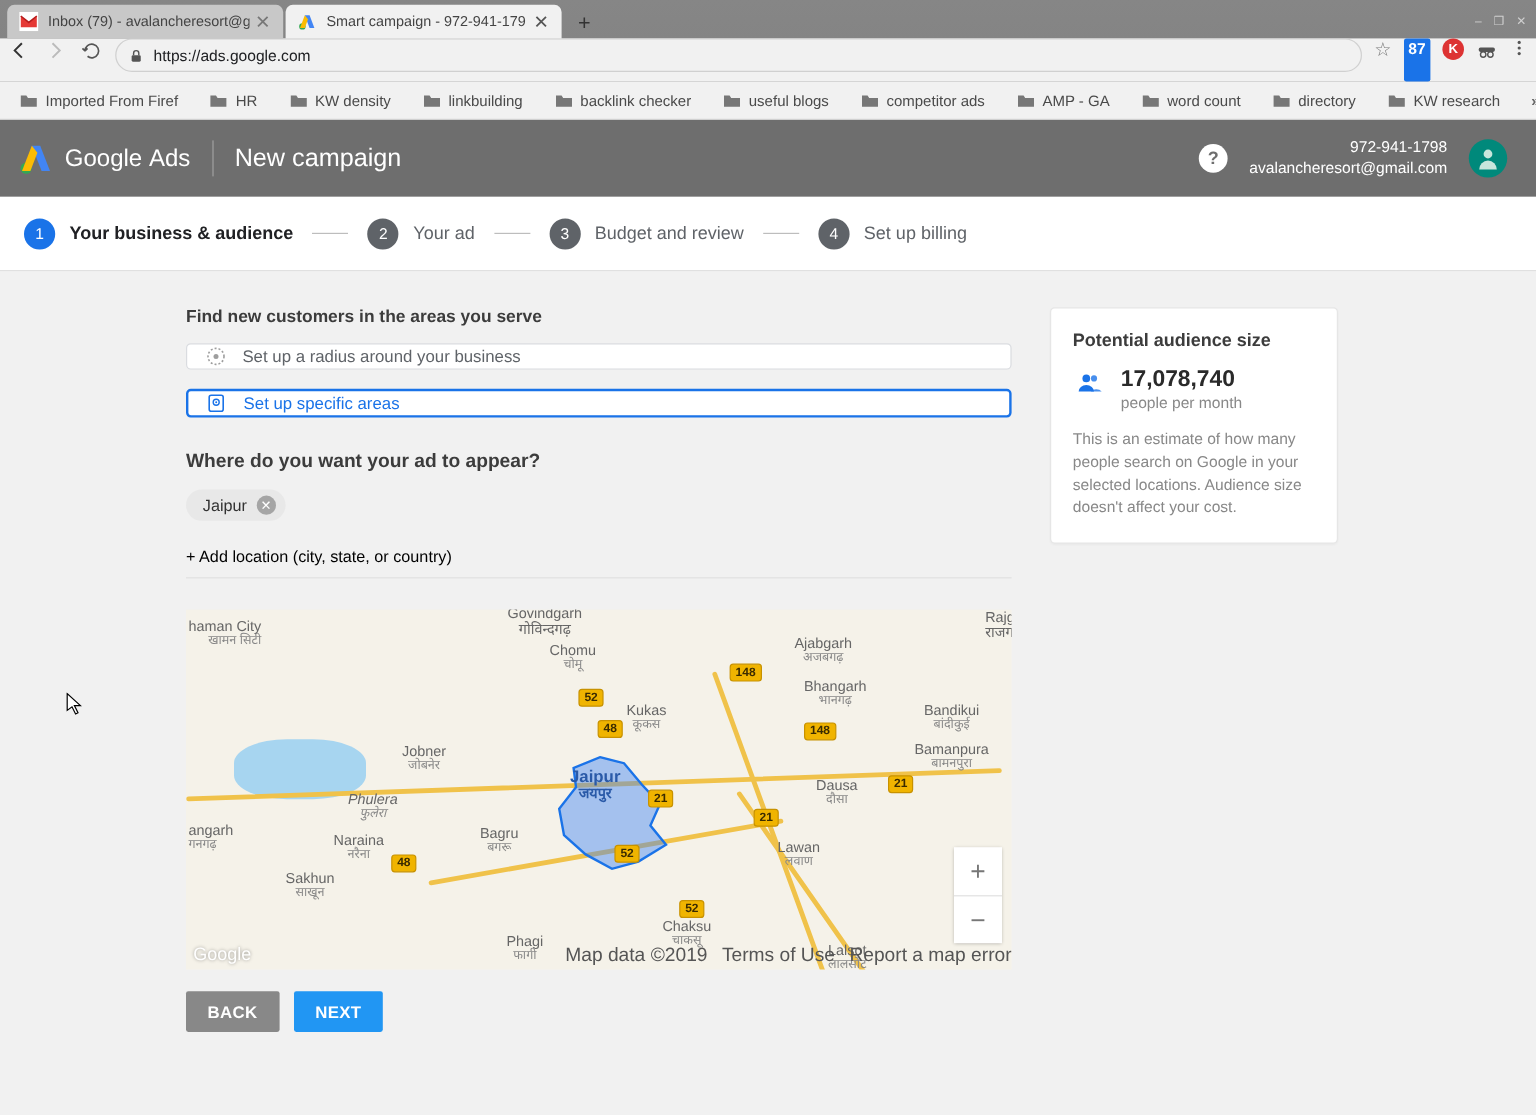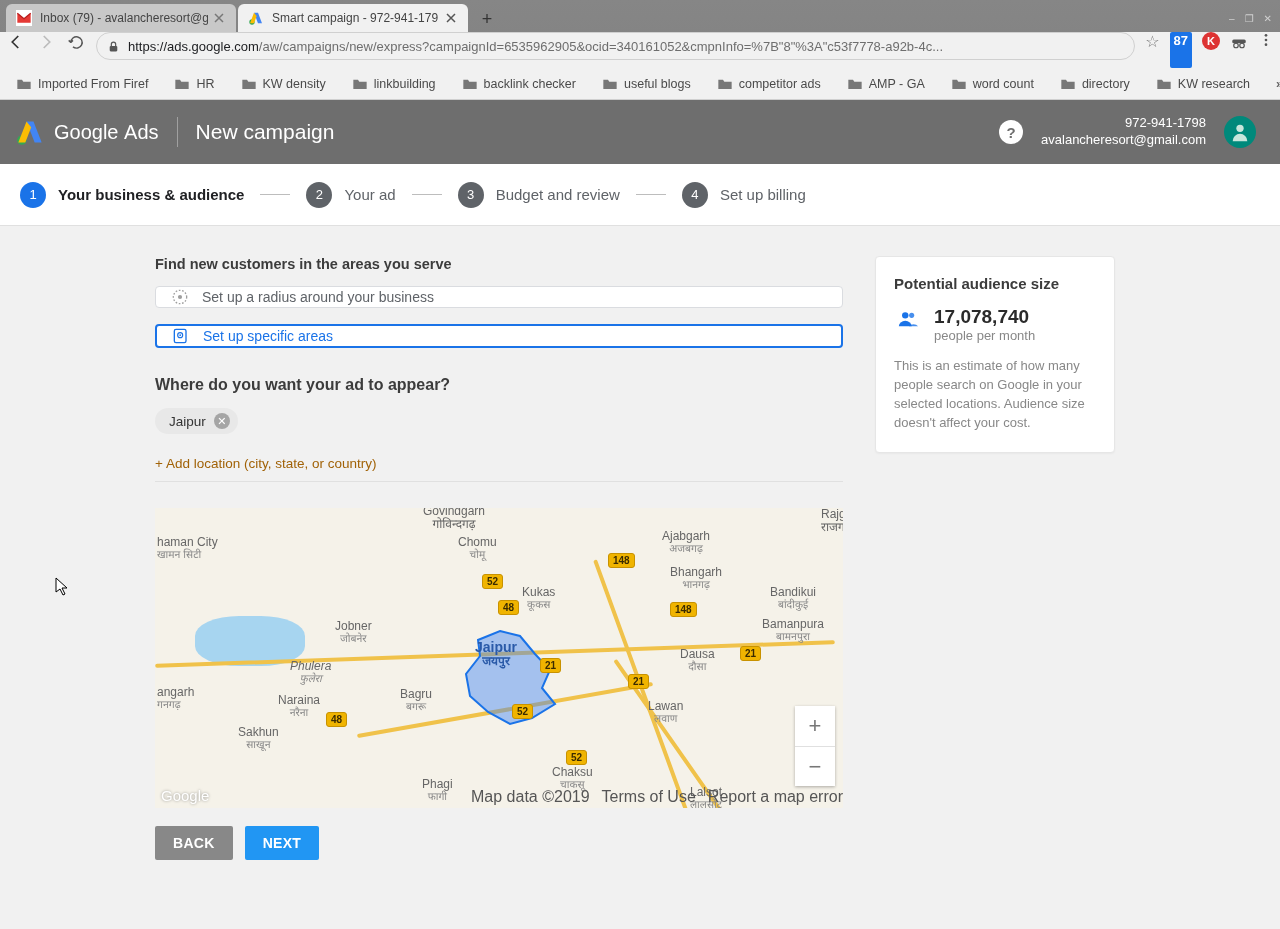--- a/index.html
+++ b/index.html
@@ -63,21 +63,21 @@
 .option-row { display:flex; gap: 16px; margin-bottom: 28px; flex-direction: column; }
 .option-card { flex:1; height: 44px; border:1px solid #dadce0; border-radius: 4px; display:flex; align-items:center; padding: 0 14px; gap: 12px; font-size: 14px; color:#5f6368; background:#fff; cursor:pointer; }
 .option-card.selected { border: 2px solid #1a73e8; color:#1a73e8; }
 .option-card .oicon { width:20px; height:20px; flex-shrink:0; }
 
 .sub2 { font-size: 16px; font-weight: bold; color:#3c3c3c; margin-bottom: 14px; }
 .chips { margin-bottom: 8px; }
 .chip { display:inline-flex; align-items:center; gap:8px; background:#e8e8e8; border-radius: 16px; padding: 5px 8px 5px 14px; font-size:13.5px; color:#333; }
 .chip-x { width:16px; height:16px; border-radius:50%; background:#a5a5a5; color:#fff; display:flex; align-items:center; justify-content:center; font-size:11px; }
 
-.add-loc { color:#a16207; font-size: 13.5px; padding: 14px 0 10px 0; border-bottom:1px solid #e0e0e0; }
+.add-loc { color:#000000; font-size: 13.5px; padding: 14px 0 10px 0; border-bottom:1px solid #e0e0e0; }
 
 .map { margin-top: 26px; height: 300px; background: #f5f2e9; position: relative; border: none; overflow: hidden; }
 .map .highlight { position:absolute; left: 305px; top: 118px; width: 100px; height: 100px; }
 .map .city { position:absolute; font-size: 12px; color:#666; text-align:center; line-height:1.1; }
 .map .city .native { font-size: 10.5px; color:#888; display:block;}
 .map .shield { position:absolute; background:#f0b400; color:#3a2b00; font-size:10px; font-weight:bold; padding:1px 4px; border-radius:3px; border:1px solid #c89200;}
 .map .road { position:absolute; background:#f0c24a; height:4px; border-radius:2px; }
 .map .water { position:absolute; background:#a7d5f0; border-radius:40%; }
 .zoom-ctrl { position:absolute; right: 8px; bottom: 22px; width: 40px; background:#fff; box-shadow: 0 1px 3px rgba(0,0,0,.3); }
 .zoom-btn { height:40px; display:flex; align-items:center; justify-content:center; font-size:22px; color:#777; }
@@ -162,21 +162,20 @@
         </svg>
       </div>
     <div class="omnibox">
       <span class="lock">
           <svg width="13" height="13" viewBox="0 0 24 24">
             <rect x="5" y="11" width="14" height="10" rx="2" fill="#555"></rect>
             <path d="M8 11 V8 a4 4 0 0 1 8 0 V11" fill="none" stroke="#555" stroke-width="2.2"></path>
           </svg>
         </span>
       <span class="url-host">https://ads.google.com</span>
-        <span class="url-path">/aw/campaigns/new/express?campaignId=6535962905&amp;ocid=340161052&amp;cmpnInfo=%7B"8"%3A"c53f7778-a92b-4c...</span>
     </div>
     <span class="star">☆</span>
     <span class="ext-badge">87</span>
     <span class="ext-k">K</span>
     <span>
         <svg width="18" height="18" viewBox="0 0 24 24">
           <rect x="3" y="10" width="18" height="5" rx="2" fill="#555"></rect>
           <circle cx="8" cy="18" r="3" fill="none" stroke="#555" stroke-width="1.6"></circle>
           <circle cx="16" cy="18" r="3" fill="none" stroke="#555" stroke-width="1.6"></circle>
         </svg>
@@ -377,21 +376,21 @@
 
       <div class="highlight">
         <svg viewBox="0 0 100 100">
             <path d="M40 5 L60 10 L75 28 L90 44 L82 62 L95 78 L72 92 L50 98 L28 86 L10 70 L6 48 L20 30 L18 14 Z" fill="rgba(66,133,244,.45)" stroke="#1a73e8" stroke-width="2"></path>
           </svg>
       </div>
       <div class="city" style="left:320px;top:132px;font-weight:600;font-size:14px;color:#2a5aa8">
         <span>Jaipur</span><span class="native" style="color:#2a5aa8;font-size:12px">जयपुर</span>
       </div>
 
-      <div class="city" style="left:2px;top:28px;text-align:left"><span>haman City</span><span class="native">खामन
+      <div class="city" style="left:2px;top:8px;text-align:right"><span>haman City</span><span class="native">खामन
 सिटी</span></div>
       <div class="city" style="left:2px;top:178px;text-align:left"><span>angarh</span><span class="native">गनगढ़</span></div>
       <div class="city" style="right:-20px;top:0px;text-align:left;white-space:pre">Rajgarh
 राजगढ़</div>
       <div class="city" style="left:268px;top:-3px;white-space:pre">Govindgarh
 गोविन्दगढ़</div>
 
       <div id="map-places">
           <div class="city" style="left: 303px; top: 28px;">Chomu<span class="native">चोमू</span></div>
           <div class="city" style="left: 367px; top: 78px;">Kukas<span class="native">कूकस</span></div>

